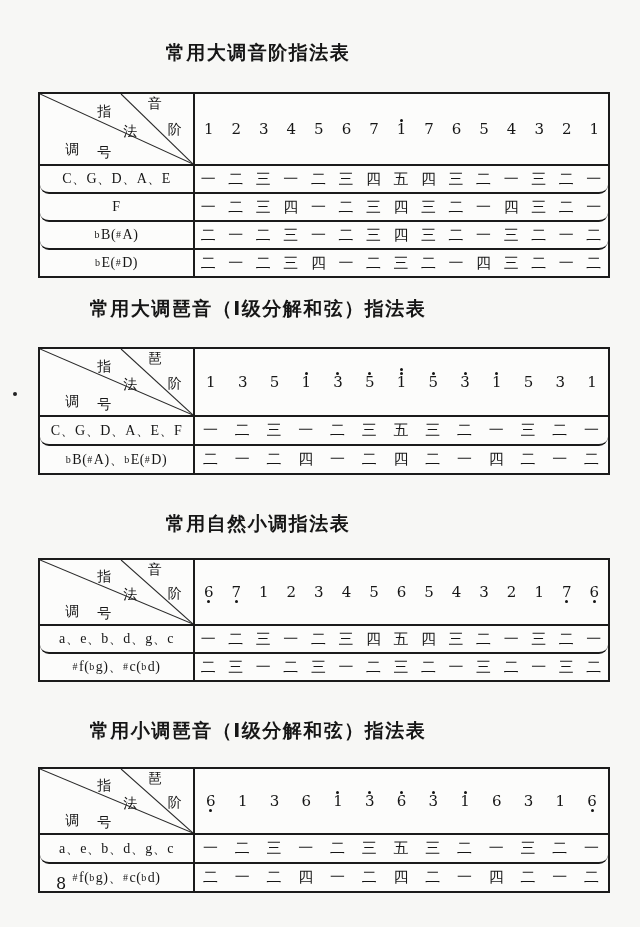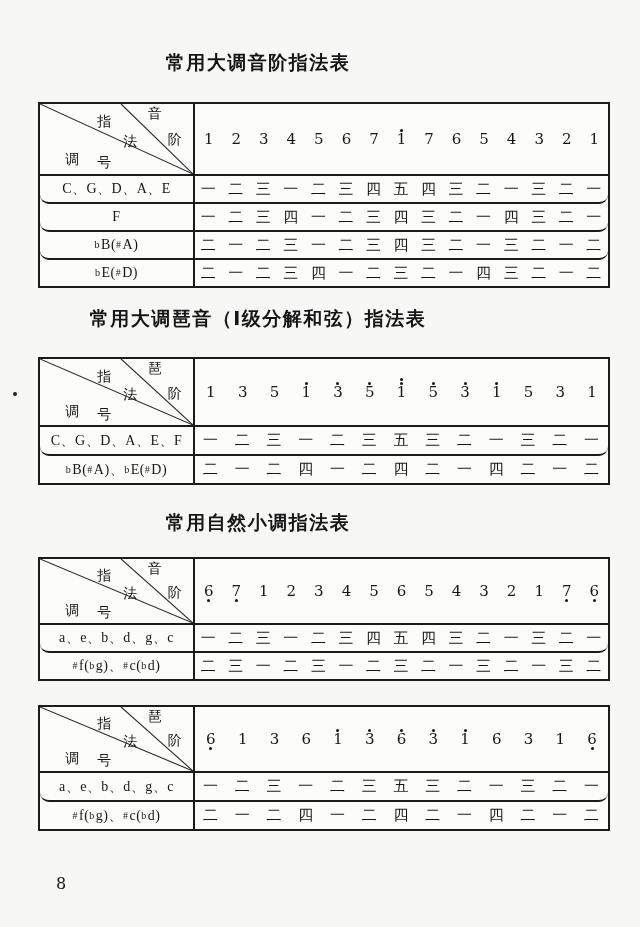--- a/index.html
+++ b/index.html
@@ -4,36 +4,36 @@
 <style>
   html,body{margin:0;padding:0;}
   body{
     width:640px;height:927px;
     background:#f7f7f5;
     font-family:"Liberation Serif","DejaVu Serif",serif;
     color:#161616;
     position:relative;
     overflow:hidden;
   }
-  .page{position:relative;width:516px;height:927px;padding-top:50px;box-sizing:border-box;}
+  .page{position:relative;width:516px;height:927px;padding-top:40px;box-sizing:border-box;}
 
   .title{
     margin:0;text-align:center;
     font-family:"Liberation Sans","DejaVu Sans",sans-serif;
     font-size:19px;font-weight:700;letter-spacing:1.5px;line-height:25px;
   }
   .t0{margin-bottom:0;}
   .tbl{margin-left:38px;width:572px;box-sizing:border-box;border:2px solid #1b1b1b;background:#fcfcfb;}
   .tbl[data-section="0"]{margin-top:27px;}
   .tbl[data-section="1"]{margin-top:26px;}
   .tbl[data-section="2"]{margin-top:22px;}
   .tbl[data-section="3"]{margin-top:24px;}
   .note{margin:6px 0 0 52px;font-size:14px;line-height:19px;letter-spacing:0.5px;}
   .title.after-note{margin-top:18px;}
-  .title.mt26{margin-top:25px;}
+  .title.mt26{margin-top:36px;}
 
   .row{display:grid;align-items:stretch;}
   .hdr{border-bottom:2px solid #1b1b1b;}
   .tbl[data-section="0"] .hdr{height:70px;}
   .tbl[data-section="1"] .hdr{height:66px;}
   .tbl[data-section="2"] .hdr{height:64px;}
   .tbl[data-section="3"] .hdr{height:64px;}
   .drow{border-bottom:2px solid #1b1b1b;border-radius:9px;}
   .tbl[data-section="0"] .drow,.tbl[data-section="2"] .drow{height:26px;}
   .tbl[data-section="1"] .drow,.tbl[data-section="3"] .drow{height:27px;}
@@ -535,20 +535,21 @@
         <div class="cell fing">二</div>
         <div class="cell fing">一</div>
         <div class="cell fing">三</div>
         <div class="cell fing">二</div>
         <div class="cell fing">一</div>
         <div class="cell fing">三</div>
         <div class="cell fing">二</div>
       </div>
     </div>
 
+  <h2 class="title mt26">常用小调琶音（Ⅰ级分解和弦）指法表</h2>
   <div class="tbl" data-section="3">
       <div class="row hdr" style="grid-template-columns: 155px repeat(13, 1fr);">
         <div class="cell corner">
           <svg class="diag" viewBox="0 0 100 100" preserveAspectRatio="none">
             <line x1="0" y1="0" x2="100" y2="100"></line>
             <line x1="53" y1="0" x2="100" y2="100"></line>
           </svg>
           <span class="clab p-m0">指</span>
           <span class="clab p-m1">法</span>
           <span class="clab p-t0">琶</span>

